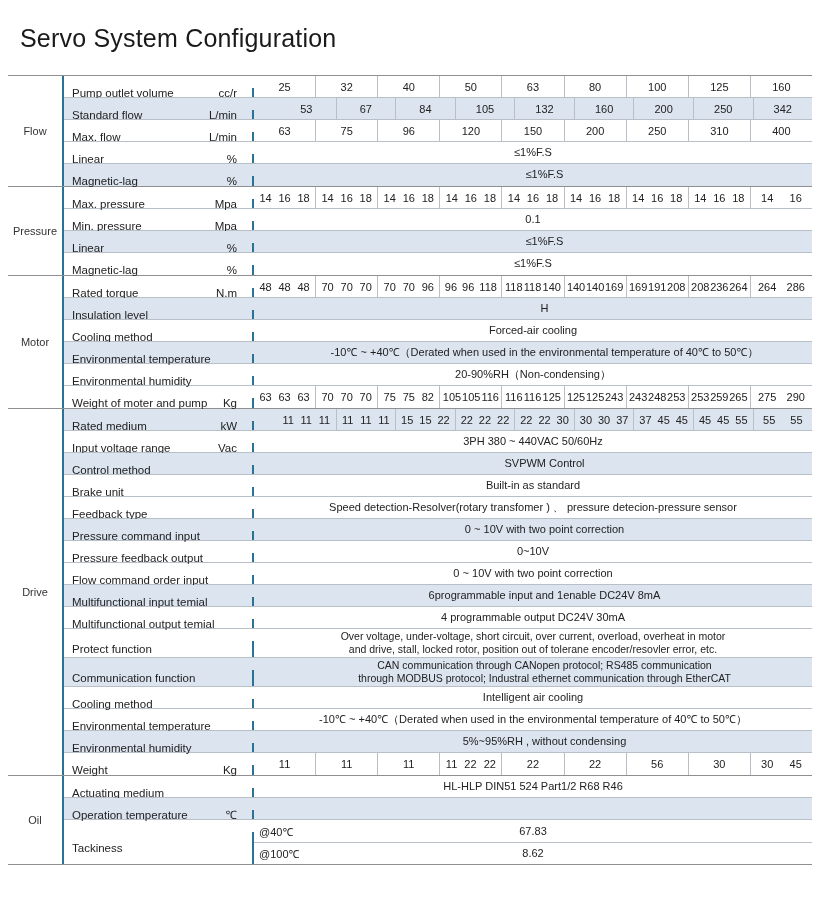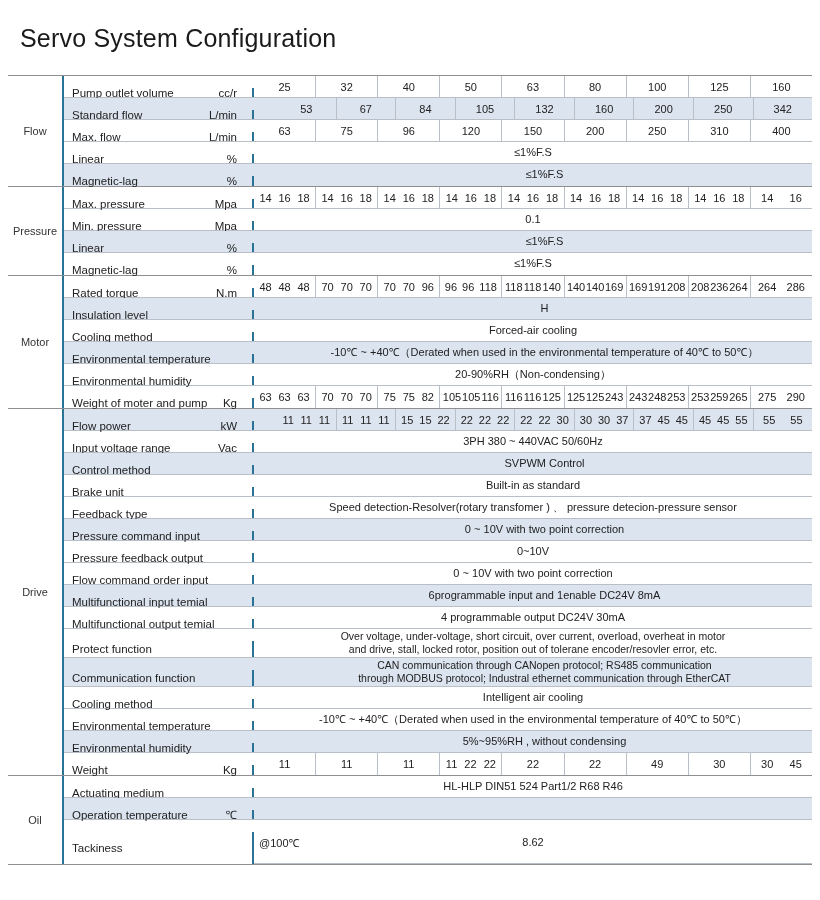--- a/index.html
+++ b/index.html
@@ -413,21 +413,21 @@
               </div>
             </div>
           </div>
         </div>
       </div>
       <div class="section">
         <div class="section-label">Drive</div>
         <div class="rows">
           <div class="row shaded">
             <div class="param">
-              <span class="plabel">Flow power</span>
+              <span class="plabel">Rated medium</span>
               <span class="punit">kW</span>
             </div>
             <div class="data">
               <div class="col">
                 <span class="num">11</span>
                 <span class="num">11</span>
                 <span class="num">11</span>
               </div>
               <div class="col">
                 <span class="num">11</span>
@@ -605,21 +605,21 @@
                 <span class="num">22</span>
                 <span class="num">22</span>
               </div>
               <div class="col">
                 <span class="num">22</span>
               </div>
               <div class="col">
                 <span class="num">22</span>
               </div>
               <div class="col">
-                <span class="num">49</span>
+                <span class="num">56</span>
               </div>
               <div class="col">
                 <span class="num">30</span>
               </div>
               <div class="col">
                 <span class="num">30</span>
                 <span class="num">45</span>
               </div>
             </div>
           </div>
@@ -640,20 +640,24 @@
             <div class="param">
               <span class="plabel">Operation temperature</span>
               <span class="punit">℃</span>
             </div>
           </div>
           <div class="row subgrp">
             <div class="param">
               <span class="plabel">Tackiness</span>
             </div>
             <div class="data vert">
+              <div class="subrow">
+                <span class="sublabel">@40℃</span>
+                <span class="subvalue">67.83</span>
+              </div>
               <div class="subrow">
                 <span class="sublabel">@100℃</span>
                 <span class="subvalue">8.62</span>
               </div>
             </div>
           </div>
         </div>
       </div>
     </div>
 </div>

